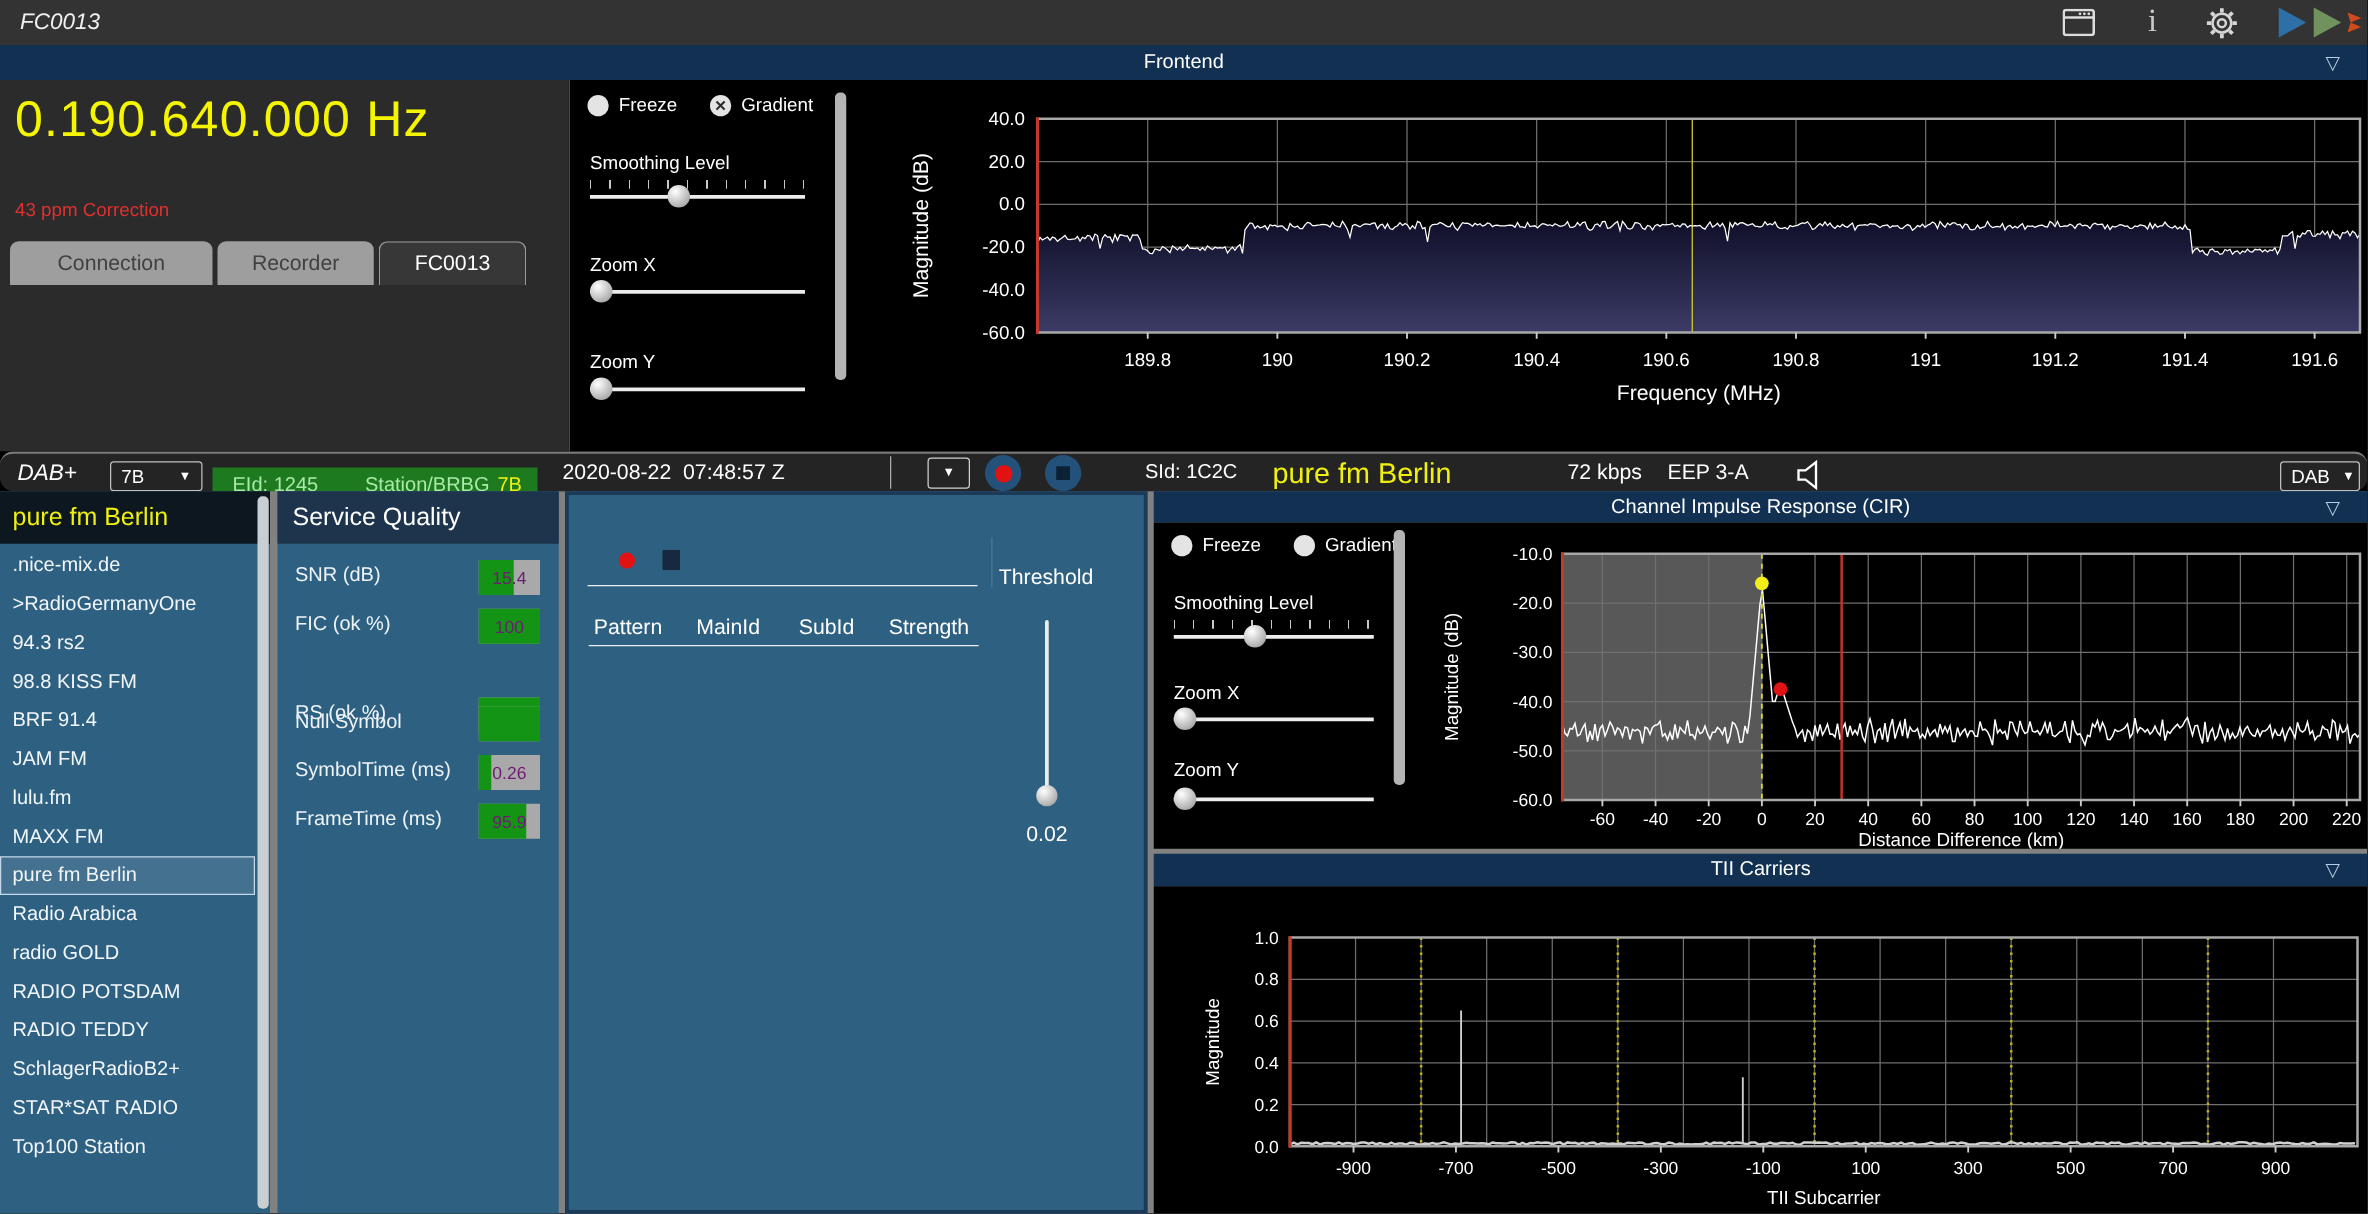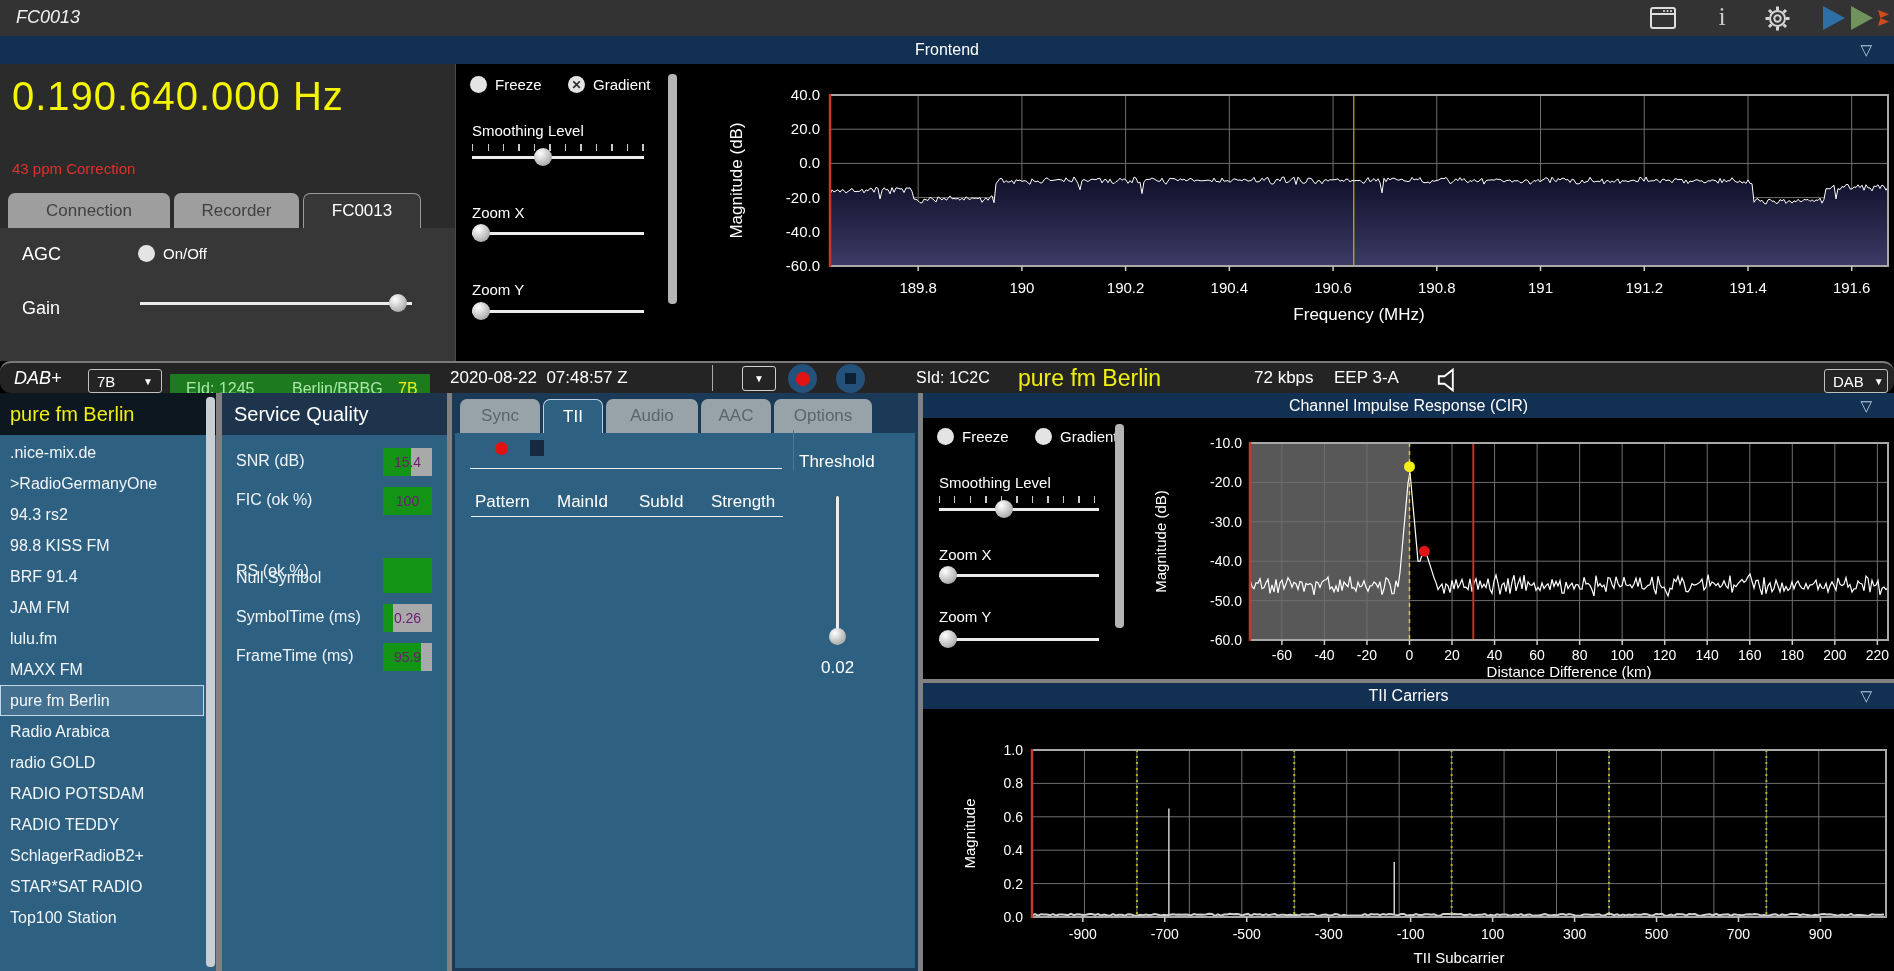--- a/index.html
+++ b/index.html
@@ -148,32 +148,20 @@
     <span class="collapse">▽</span>
   </div>
 
   <div class="abs tuner">
     <div class="abs freq">0.190.640.000 Hz</div>
     <div class="abs corr">43 ppm Correction</div>
     <div class="abs tuner-tabs">
       <div class="tab inactive" style="left:8px;width:162px;">Connection</div>
       <div class="tab inactive" style="left:174px;width:125px;">Recorder</div>
       <div class="tab active" style="left:303px;width:118px;">FC0013</div>
-    </div>
-    <div class="abs tuner-body">
-      <div class="abs lbl" style="left:22px;top:16px;">AGC</div>
-      <div class="radiorow" style="left:138px;top:17px;">
-        <span class="radio"></span>
-        <span>On/Off</span>
-      </div>
-      <div class="abs lbl" style="left:22px;top:70px;">Gain</div>
-      <div class="hslider" style="left:140px;top:66px;width:272px;">
-        <div class="track"></div>
-        <div class="handle" style="left:249px;"></div>
-      </div>
     </div>
   </div>
 
   <div class="abs spec-controls">
     <div class="radiorow" style="left:14px;top:12px;">
       <span class="radio"></span>
       <span>Freeze</span>
     </div>
     <div class="radiorow" style="left:112px;top:12px;">
       <span class="radio checked"></span>
@@ -257,21 +245,21 @@
   <div class="abs dabbar">
     <div class="item" style="left:14px;font-style:italic;font-size:18px;">DAB+</div>
     <div class="item" style="left:88px;top:3px;">
       <div class="select" style="width:74px;justify-content:space-between;">
         <span>7B</span>
         <span class="caret">▼</span>
       </div>
     </div>
     <div class="item greenblock">
       <span class="abs" style="left:16px;top:6px;font-size:16px;color:#a8e8a8;">EId: 1245</span>
-      <span class="abs" style="left:122px;top:6px;font-size:16px;color:#a8e8a8;">Berlin/BRBG</span>
+      <span class="abs" style="left:122px;top:6px;font-size:16px;color:#a8e8a8;">Station/BRBG</span>
       <span class="abs" style="left:228px;top:6px;font-size:16px;color:#f0f010;">7B</span>
     </div>
     <div class="item" style="left:450px;font-size:17px;white-space:pre;">2020-08-22  07:48:57 Z</div>
     <div class="abs" style="left:712px;top:2px;width:1px;height:26px;background:#aaaaaa;"></div>
     <div class="ddbtn" style="left:742px;">
         <span>▼</span>
       </div>
     <div class="roundbtn" style="left:788px;">
         <div class="rec-dot"></div>
       </div>
@@ -360,27 +348,20 @@
       <div class="sqrow" style="top:250px;">
         <span class="rl">FrameTime (ms)</span>
         <div class="bar">
             <div class="fill" style="width: 78%;"></div>
             <span class="val">95.9</span>
           </div>
       </div>
     </div>
 
     <div class="details">
-      <div class="det-tabs">
-        <div class="tab inactive" style="left:5px;width:80px;">Sync</div>
-        <div class="tab active" style="left:88px;width:60px;">TII</div>
-        <div class="tab inactive" style="left:151px;width:92px;">Audio</div>
-        <div class="tab inactive" style="left:246px;width:70px;">AAC</div>
-        <div class="tab inactive" style="left:319px;width:98px;">Options</div>
-      </div>
       <div class="abs" style="left:40px;top:46px;width:13px;height:13px;border-radius:50%;background:#e31212;"></div>
       <div class="abs" style="left:75px;top:44px;width:14px;height:16px;background:#16293f;"></div>
       <div class="hline" style="left:15px;top:72px;width:312px;"></div>
       <div class="abs" style="left:338px;top:34px;width:1px;height:40px;background:#4a7a9a;"></div>
       <div class="colhdr" style="left:20px;top:96px;">Pattern</div>
       <div class="colhdr" style="left:102px;top:96px;">MainId</div>
       <div class="colhdr" style="left:184px;top:96px;">SubId</div>
       <div class="colhdr" style="left:256px;top:96px;">Strength</div>
       <div class="hline" style="left:16px;top:120px;width:312px;"></div>
       <div class="colhdr" style="left:344px;top:56px;">Threshold</div>

